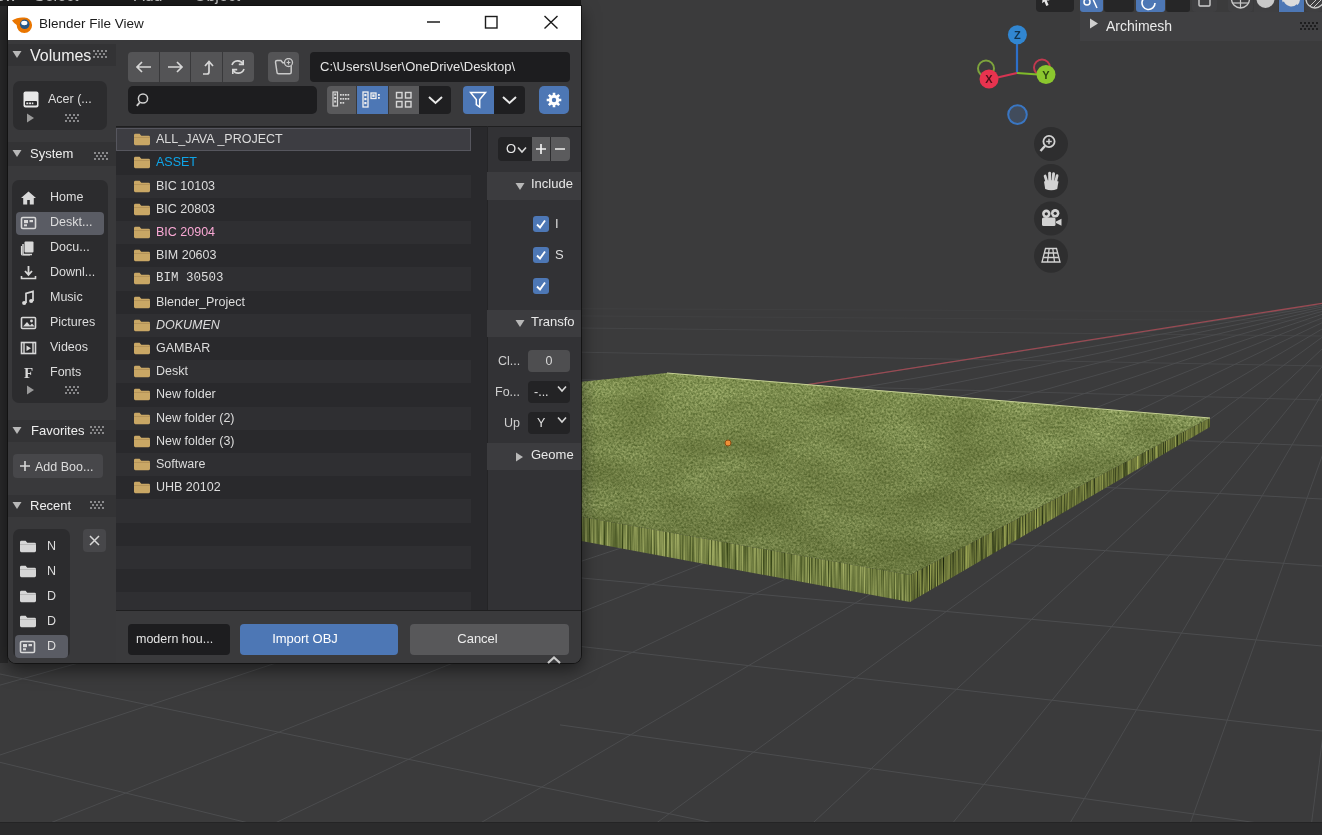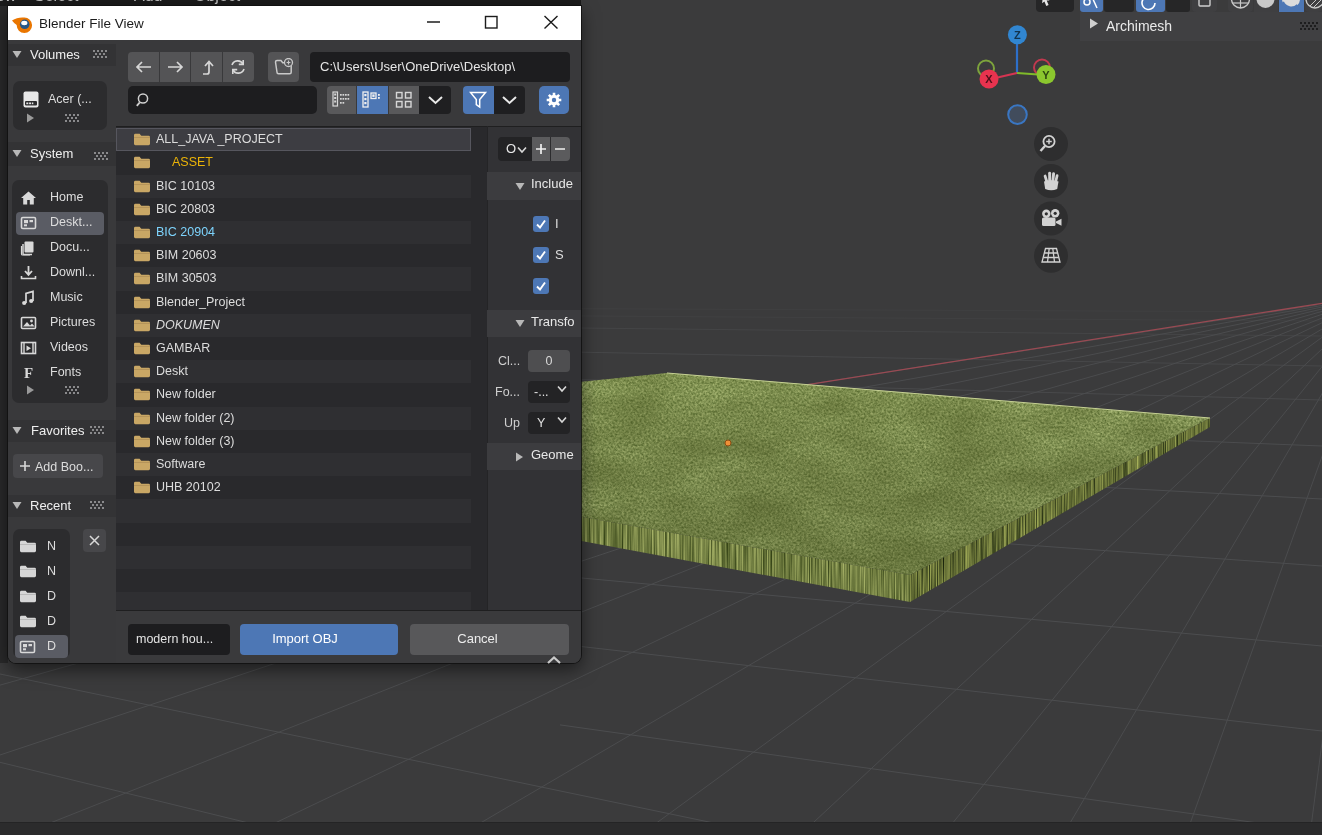--- a/index.html
+++ b/index.html
@@ -206,21 +206,21 @@
       <rect x="1.5" y="1.5" width="11.5" height="11.5" fill="none" stroke="#1c1c1c" stroke-width="1.4"></rect>
     </svg>
 <svg class="abs" style="left:535px;top:9px" width="16" height="14">
       <path d="M1.5 1 L14.5 13.5 M14.5 1 L1.5 13.5" stroke="#1c1c1c" stroke-width="1.4"></path>
     </svg>
 <div class="abs" style="left:0;top:34px;width:108px;height:623px;background:#39393b;"></div>
 <div class="band" style="left:0;top:38px;width:108px;height:22px;"></div>
 <svg class="abs" style="left:4px;top:44px" width="10" height="9">
       <path d="M0.5 1 h9 l-4.5 7 z" fill="#b8b8b8"></path>
     </svg>
-<div class="txt" style="left:22px;top:41px;font-size:13px;color:#efefef;">Volumes</div>
+<div class="txt" style="left:22px;top:41px;font-size:16px;color:#efefef;">Volumes</div>
 <svg class="abs" style="left:85px;top:44px" width="14" height="9">
       <g fill="#8a8a8c">
         <rect x="0" y="0" width="2" height="2"></rect>
         <rect x="4" y="0" width="2" height="2"></rect>
         <rect x="8" y="0" width="2" height="2"></rect>
         <rect x="12" y="0" width="2" height="2"></rect>
         <rect x="2" y="3" width="2" height="2"></rect>
         <rect x="6" y="3" width="2" height="2"></rect>
         <rect x="10" y="3" width="2" height="2"></rect>
         <rect x="0" y="6" width="2" height="2"></rect>
@@ -523,49 +523,49 @@
 <div class="abs" style="left:108px;top:122.2px;width:355px;height:23.2px;background:#3d3d42;box-shadow:inset 0 0 0 1px #56565e;"></div>
 <svg class="abs" style="left:125px;top:126.2px" width="18" height="15">
       <path d="M1 3.2 q0 -1.4 1.4 -1.4 h4.2 l1.7 2 h7.3 q1.4 0 1.4 1.4 v6.6 q0 1.4 -1.4 1.4 h-13.2 q-1.4 0 -1.4 -1.4 z" fill="#c9a765"></path>
       <path d="M1 5.5 h16" stroke="#b5945a" stroke-width="1"></path>
     </svg>
 <div class="txt" style="left:148px;top:126.2px;color:#dcdcdc;">ALL_JAVA _PROJECT</div>
 <svg class="abs" style="left:125px;top:149.4px" width="18" height="15">
       <path d="M1 3.2 q0 -1.4 1.4 -1.4 h4.2 l1.7 2 h7.3 q1.4 0 1.4 1.4 v6.6 q0 1.4 -1.4 1.4 h-13.2 q-1.4 0 -1.4 -1.4 z" fill="#c9a765"></path>
       <path d="M1 5.5 h16" stroke="#b5945a" stroke-width="1"></path>
     </svg>
-<div class="txt" style="left:164px;top:149.4px;color:#eab308;">ASSET</div>
+<div class="txt" style="left:148px;top:149.4px;color:#0ea5e9;">ASSET</div>
 <div class="abs" style="left:108px;top:168.6px;width:355px;height:23.2px;background:#2f2f32;"></div>
 <svg class="abs" style="left:125px;top:172.6px" width="18" height="15">
       <path d="M1 3.2 q0 -1.4 1.4 -1.4 h4.2 l1.7 2 h7.3 q1.4 0 1.4 1.4 v6.6 q0 1.4 -1.4 1.4 h-13.2 q-1.4 0 -1.4 -1.4 z" fill="#c9a765"></path>
       <path d="M1 5.5 h16" stroke="#b5945a" stroke-width="1"></path>
     </svg>
 <div class="txt" style="left:148px;top:172.6px;color:#dcdcdc;">BIC 10103</div>
 <svg class="abs" style="left:125px;top:195.8px" width="18" height="15">
       <path d="M1 3.2 q0 -1.4 1.4 -1.4 h4.2 l1.7 2 h7.3 q1.4 0 1.4 1.4 v6.6 q0 1.4 -1.4 1.4 h-13.2 q-1.4 0 -1.4 -1.4 z" fill="#c9a765"></path>
       <path d="M1 5.5 h16" stroke="#b5945a" stroke-width="1"></path>
     </svg>
 <div class="txt" style="left:148px;top:195.8px;color:#dcdcdc;">BIC 20803</div>
 <div class="abs" style="left:108px;top:215.0px;width:355px;height:23.2px;background:#2f2f32;"></div>
 <svg class="abs" style="left:125px;top:219.0px" width="18" height="15">
       <path d="M1 3.2 q0 -1.4 1.4 -1.4 h4.2 l1.7 2 h7.3 q1.4 0 1.4 1.4 v6.6 q0 1.4 -1.4 1.4 h-13.2 q-1.4 0 -1.4 -1.4 z" fill="#c9a765"></path>
       <path d="M1 5.5 h16" stroke="#b5945a" stroke-width="1"></path>
     </svg>
-<div class="txt" style="left:148px;top:219.0px;color:#7dd3fc;">BIC 20904</div>
+<div class="txt" style="left:148px;top:219.0px;color:#f9a8d4;">BIC 20904</div>
 <svg class="abs" style="left:125px;top:242.2px" width="18" height="15">
       <path d="M1 3.2 q0 -1.4 1.4 -1.4 h4.2 l1.7 2 h7.3 q1.4 0 1.4 1.4 v6.6 q0 1.4 -1.4 1.4 h-13.2 q-1.4 0 -1.4 -1.4 z" fill="#c9a765"></path>
       <path d="M1 5.5 h16" stroke="#b5945a" stroke-width="1"></path>
     </svg>
 <div class="txt" style="left:148px;top:242.2px;color:#dcdcdc;">BIM 20603</div>
 <div class="abs" style="left:108px;top:261.4px;width:355px;height:23.2px;background:#2f2f32;"></div>
 <svg class="abs" style="left:125px;top:265.4px" width="18" height="15">
       <path d="M1 3.2 q0 -1.4 1.4 -1.4 h4.2 l1.7 2 h7.3 q1.4 0 1.4 1.4 v6.6 q0 1.4 -1.4 1.4 h-13.2 q-1.4 0 -1.4 -1.4 z" fill="#c9a765"></path>
       <path d="M1 5.5 h16" stroke="#b5945a" stroke-width="1"></path>
     </svg>
-<div class="txt" style="left:148px;top:265.4px;color:#dcdcdc;">BIM 30503</div>
+<div class="txt" style="left:148px;top:265.4px;color:#dcdcdc;font-family:Liberation Mono, monospace;">BIM 30503</div>
 <svg class="abs" style="left:125px;top:288.6px" width="18" height="15">
       <path d="M1 3.2 q0 -1.4 1.4 -1.4 h4.2 l1.7 2 h7.3 q1.4 0 1.4 1.4 v6.6 q0 1.4 -1.4 1.4 h-13.2 q-1.4 0 -1.4 -1.4 z" fill="#c9a765"></path>
       <path d="M1 5.5 h16" stroke="#b5945a" stroke-width="1"></path>
     </svg>
 <div class="txt" style="left:148px;top:288.6px;color:#dcdcdc;">Blender_Project</div>
 <div class="abs" style="left:108px;top:307.8px;width:355px;height:23.2px;background:#2f2f32;"></div>
 <svg class="abs" style="left:125px;top:311.8px" width="18" height="15">
       <path d="M1 3.2 q0 -1.4 1.4 -1.4 h4.2 l1.7 2 h7.3 q1.4 0 1.4 1.4 v6.6 q0 1.4 -1.4 1.4 h-13.2 q-1.4 0 -1.4 -1.4 z" fill="#c9a765"></path>
       <path d="M1 5.5 h16" stroke="#b5945a" stroke-width="1"></path>
     </svg>

